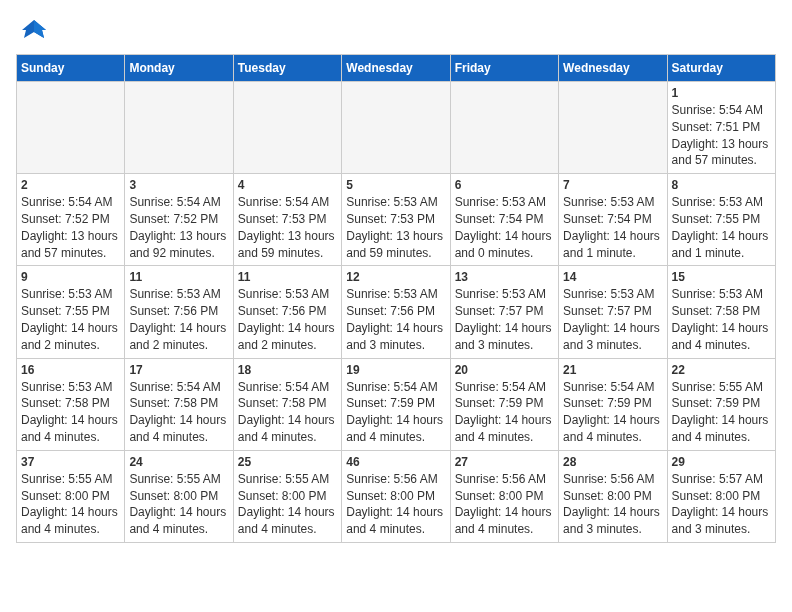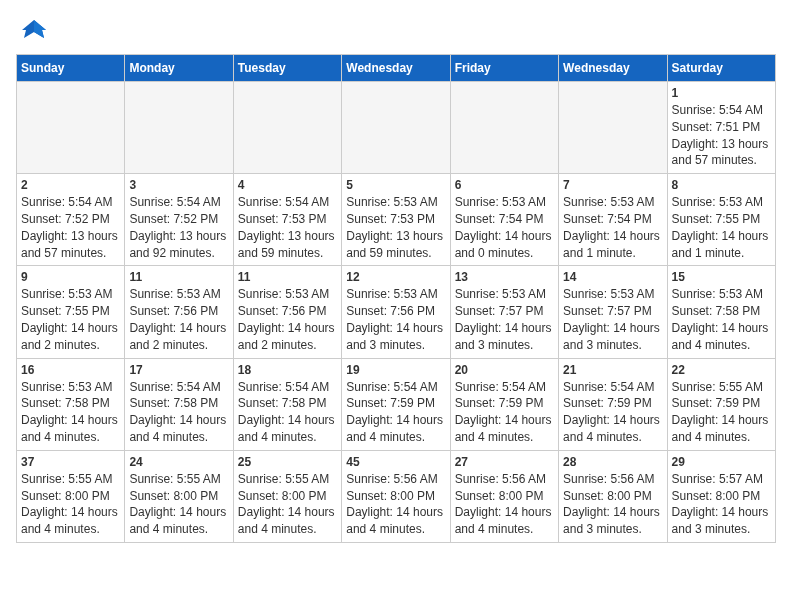--- a/index.html
+++ b/index.html
@@ -228,21 +228,21 @@
         </td>
         <td>
           <div class="date-num">24</div>
           <div class="cell-info"><span>Sunrise: 5:55 AM</span><br><span>Sunset: 8:00 PM</span><br><span>Daylight: 14 hours and 4 minutes.</span></div>
         </td>
         <td>
           <div class="date-num">25</div>
           <div class="cell-info"><span>Sunrise: 5:55 AM</span><br><span>Sunset: 8:00 PM</span><br><span>Daylight: 14 hours and 4 minutes.</span></div>
         </td>
         <td>
-          <div class="date-num">45</div>
+          <div class="date-num">46</div>
           <div class="cell-info"><span>Sunrise: 5:56 AM</span><br><span>Sunset: 8:00 PM</span><br><span>Daylight: 14 hours and 4 minutes.</span></div>
         </td>
         <td>
           <div class="date-num">27</div>
           <div class="cell-info"><span>Sunrise: 5:56 AM</span><br><span>Sunset: 8:00 PM</span><br><span>Daylight: 14 hours and 4 minutes.</span></div>
         </td>
         <td>
           <div class="date-num">28</div>
           <div class="cell-info"><span>Sunrise: 5:56 AM</span><br><span>Sunset: 8:00 PM</span><br><span>Daylight: 14 hours and 3 minutes.</span></div>
         </td>

